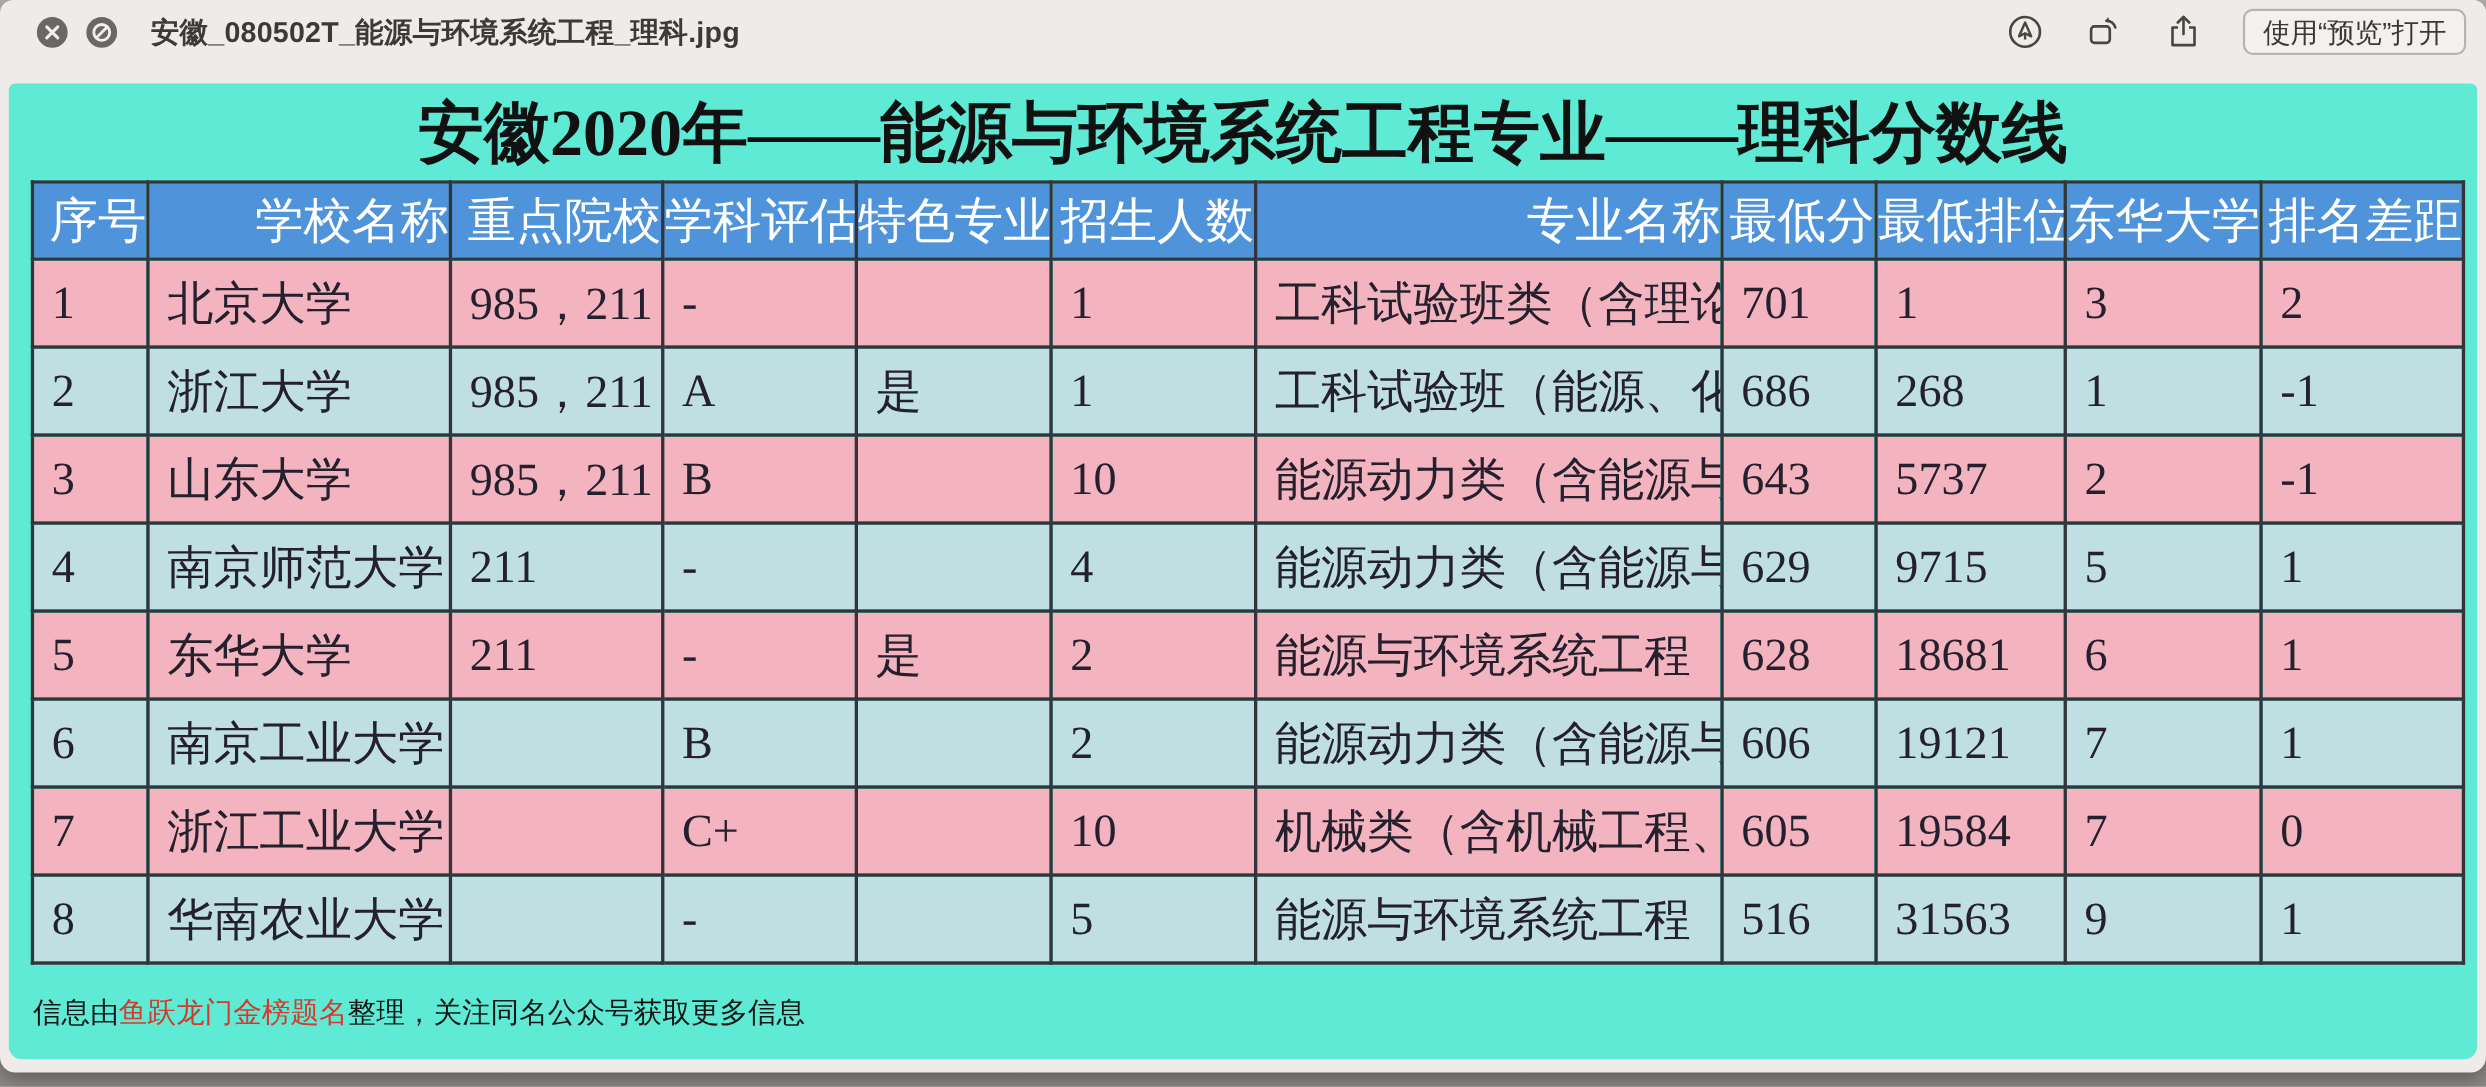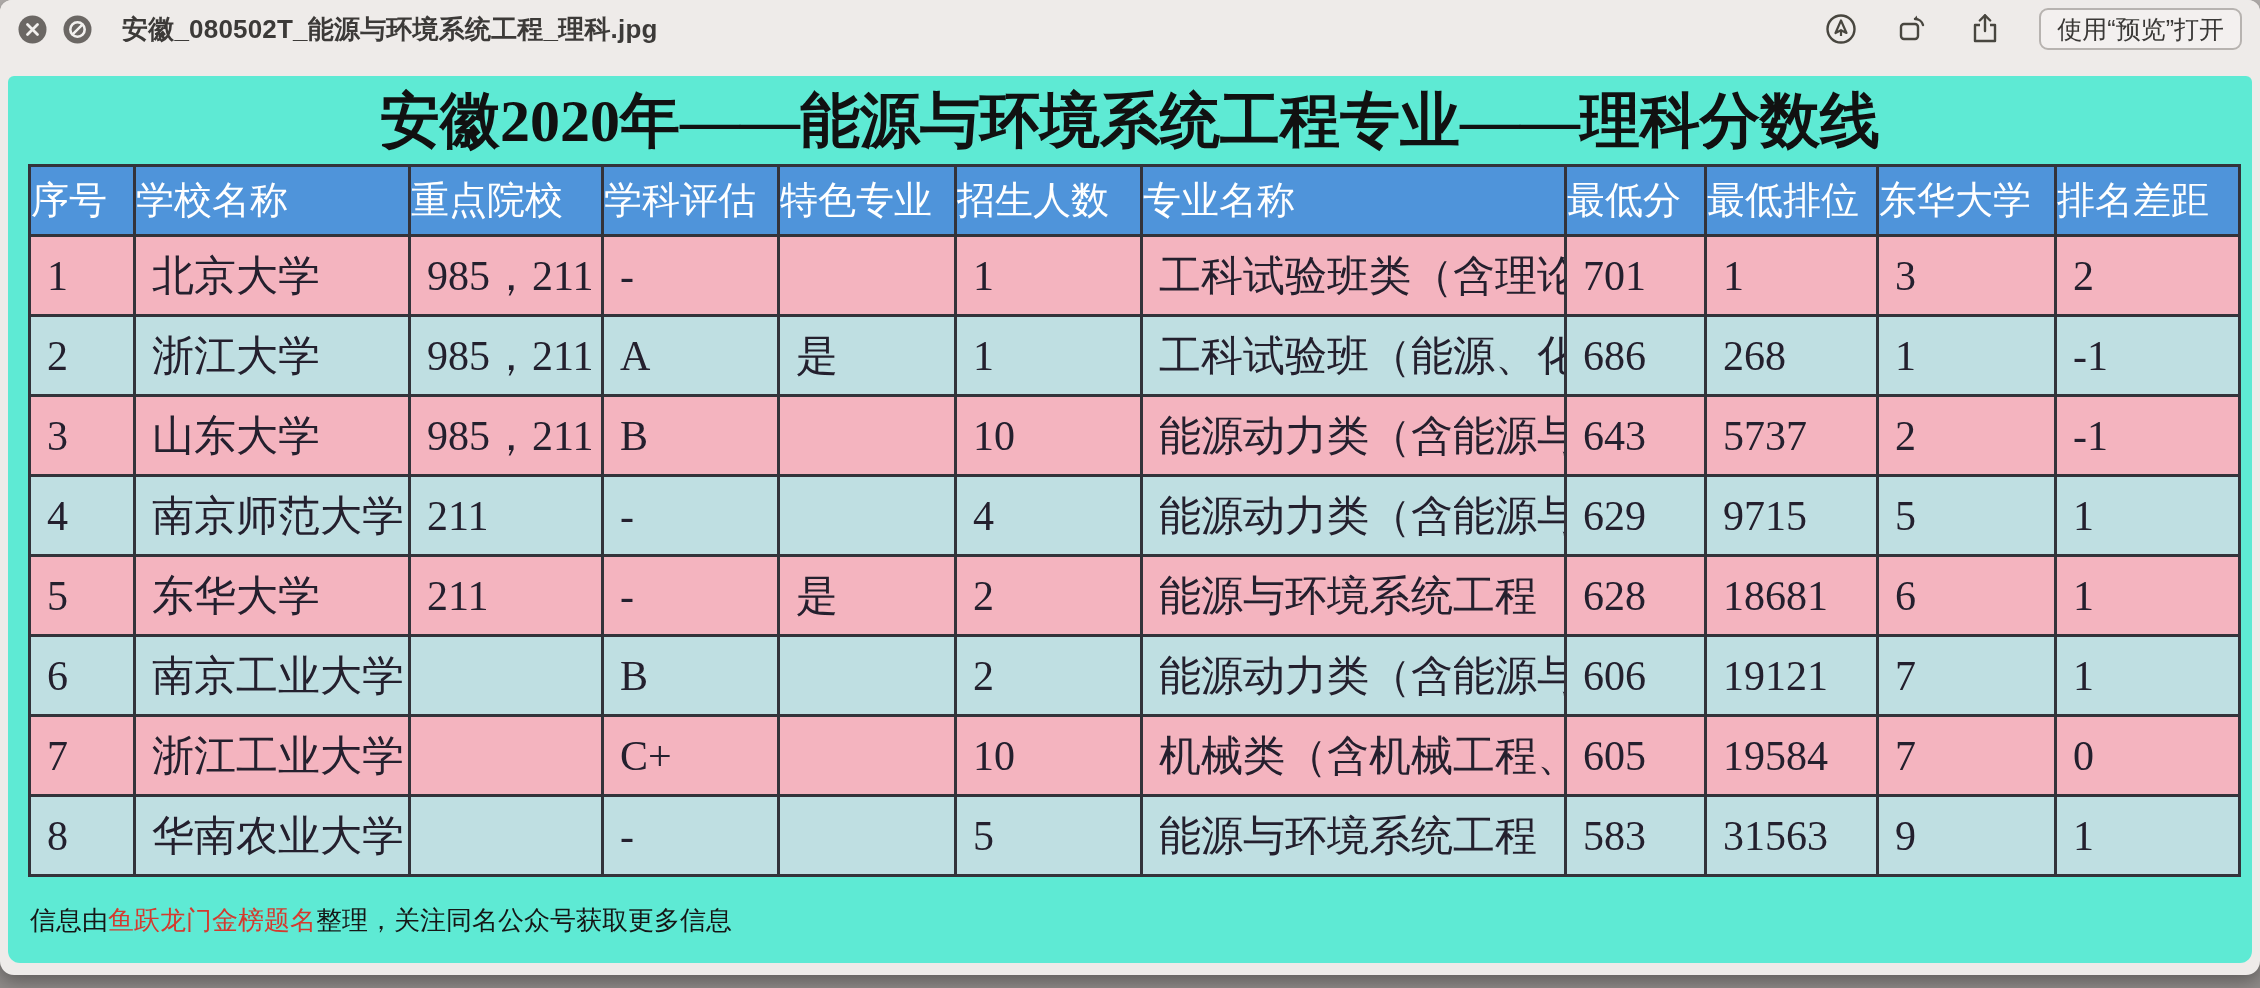--- a/index.html
+++ b/index.html
@@ -21,21 +21,21 @@
   }
   .window{
     position:absolute;left:0;top:0;width:2260px;height:975px;
     background:var(--titlebar-bg);
     border-radius:12px 12px 14px 14px;
     box-shadow:0 6px 18px rgba(0,0,0,.35);
     overflow:hidden;
   }
   
   .titlebar{
-    position:absolute;left:0;top:0;right:0;height:58px;
+    position:absolute;left:15px;top:0;right:0;height:58px;
     display:flex;align-items:center;
     background:var(--titlebar-bg);
     padding:0 18px;
   }
   .tb-left{display:flex;align-items:center;gap:16px;}
   .circle-btn{width:29px;height:29px;display:block;cursor:pointer;}
   .filename{
     margin-left:14px;
     font-size:26px;font-weight:700;color:#3c3a38;letter-spacing:.2px;
   }
@@ -67,21 +67,21 @@
     margin:10px 0 0 20px;
     border-collapse:collapse;table-layout:fixed;width:2210px;
     font-family:"Liberation Serif","DejaVu Serif",serif;
   }
   .score-table th,.score-table td{
     border:3px solid var(--border);
     overflow:hidden;white-space:nowrap;
   }
   .score-table th{
     height:70px;background:var(--header-bg);
-    color:#ffffff;font-size:38px;font-weight:400;text-align:left;
+    color:#ffffff;font-size:44px;font-weight:400;text-align:right;
   }
   .score-table td{
     height:80px;font-size:42px;color:#24202e;
     padding-left:16px;text-align:left;vertical-align:middle;
   }
   tr.row-pink td{background:var(--row-pink);}
   tr.row-cyan td{background:var(--row-cyan);}
   .doc-footer{
     margin:26px 0 0 22px;
     font-family:"Liberation Serif","DejaVu Serif",serif;
@@ -253,21 +253,21 @@
             <td>0</td>
           </tr>
           <tr class="row-cyan">
             <td>8</td>
             <td>华南农业大学</td>
             <td></td>
             <td>-</td>
             <td></td>
             <td>5</td>
             <td>能源与环境系统工程</td>
-            <td>583</td>
+            <td>516</td>
             <td>31563</td>
             <td>9</td>
             <td>1</td>
           </tr>
         </tbody>
     </table>
 
     <div class="doc-footer">
       <span>信息由</span><span class="brand">鱼跃龙门金榜题名</span><span>整理，关注同名公众号获取更多信息</span>
     </div>

